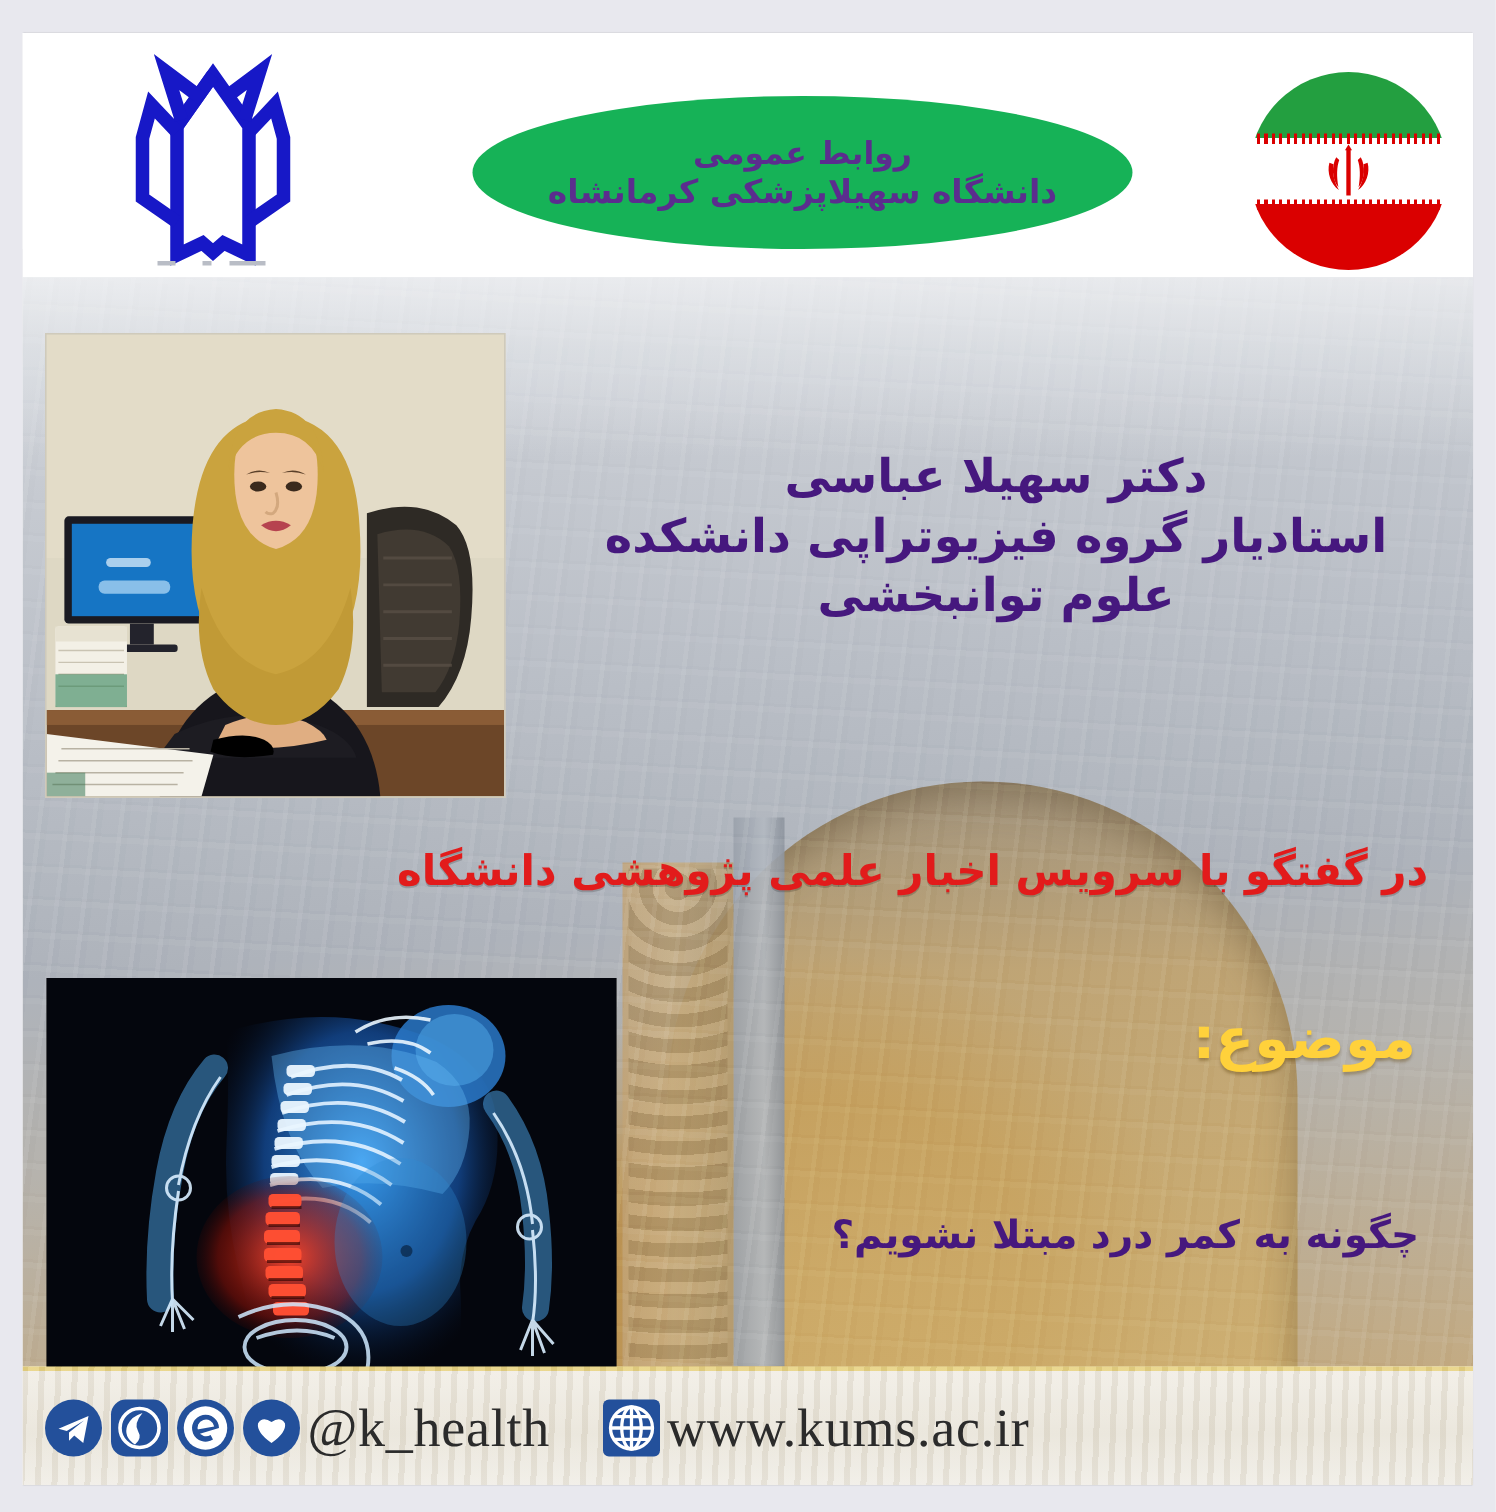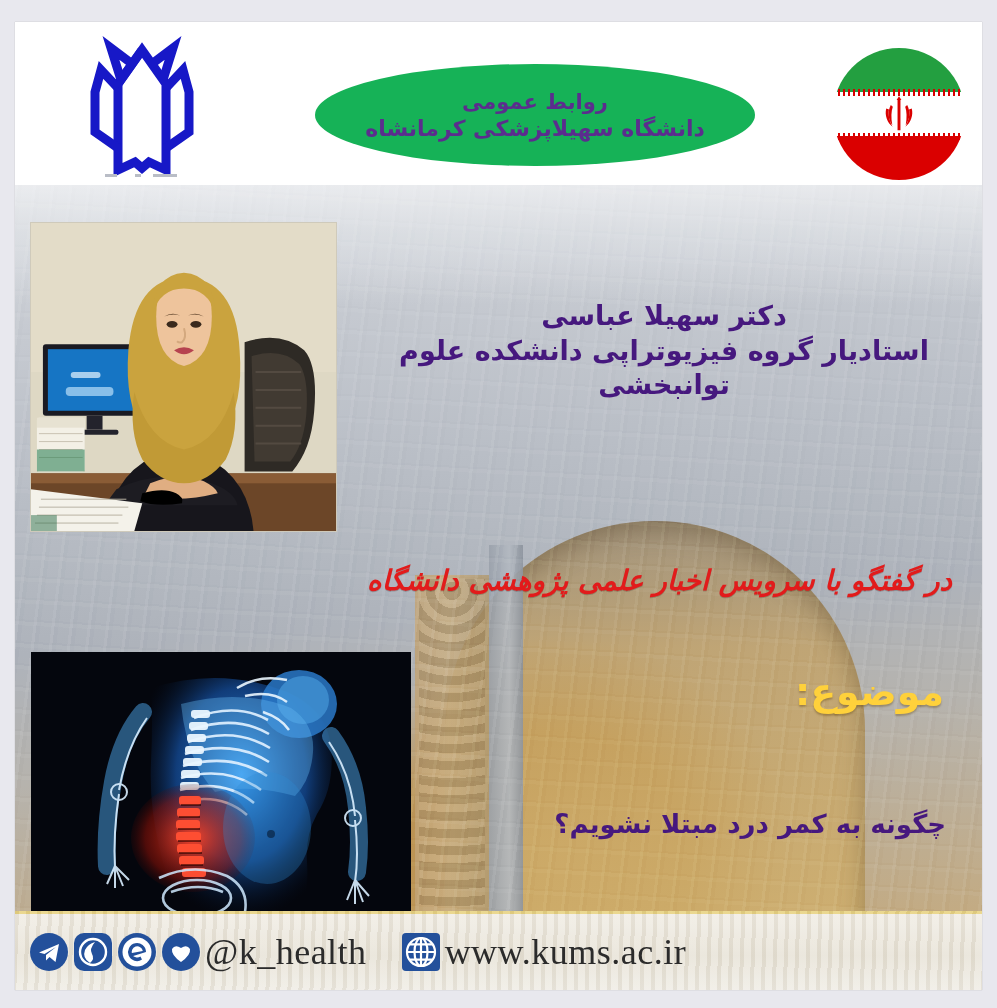--- a/index.html
+++ b/index.html
@@ -175,30 +175,29 @@
   }
 
   #speaker-block {
     position: absolute;
     right: 38px; top: 277px;
     width: 560px;
     text-align: center;
     color: #46187e;
     line-height: 1.28;
   }
-  #speaker-name { font-size: 27px; }
-  #speaker-role { font-size: 27px; white-space: normal; }
+  #speaker-name { font-size: 31px; }
+  #speaker-role { font-size: 31px; white-space: normal; }
 
   #interview-line {
     position: absolute;
     right: 30px; top: 542px;
     color: #e21b1b;
     font-size: 28px;
     text-shadow: 0 1px 0 rgba(0,0,0,.18);
-    font-style: italic;
   }
 
   #subject-label {
     position: absolute;
     right: 38px; top: 648px;
     color: #ffd13b;
     font-size: 38px;
     text-shadow: 0 2px 2px rgba(90,60,0,.35);
   }
 

